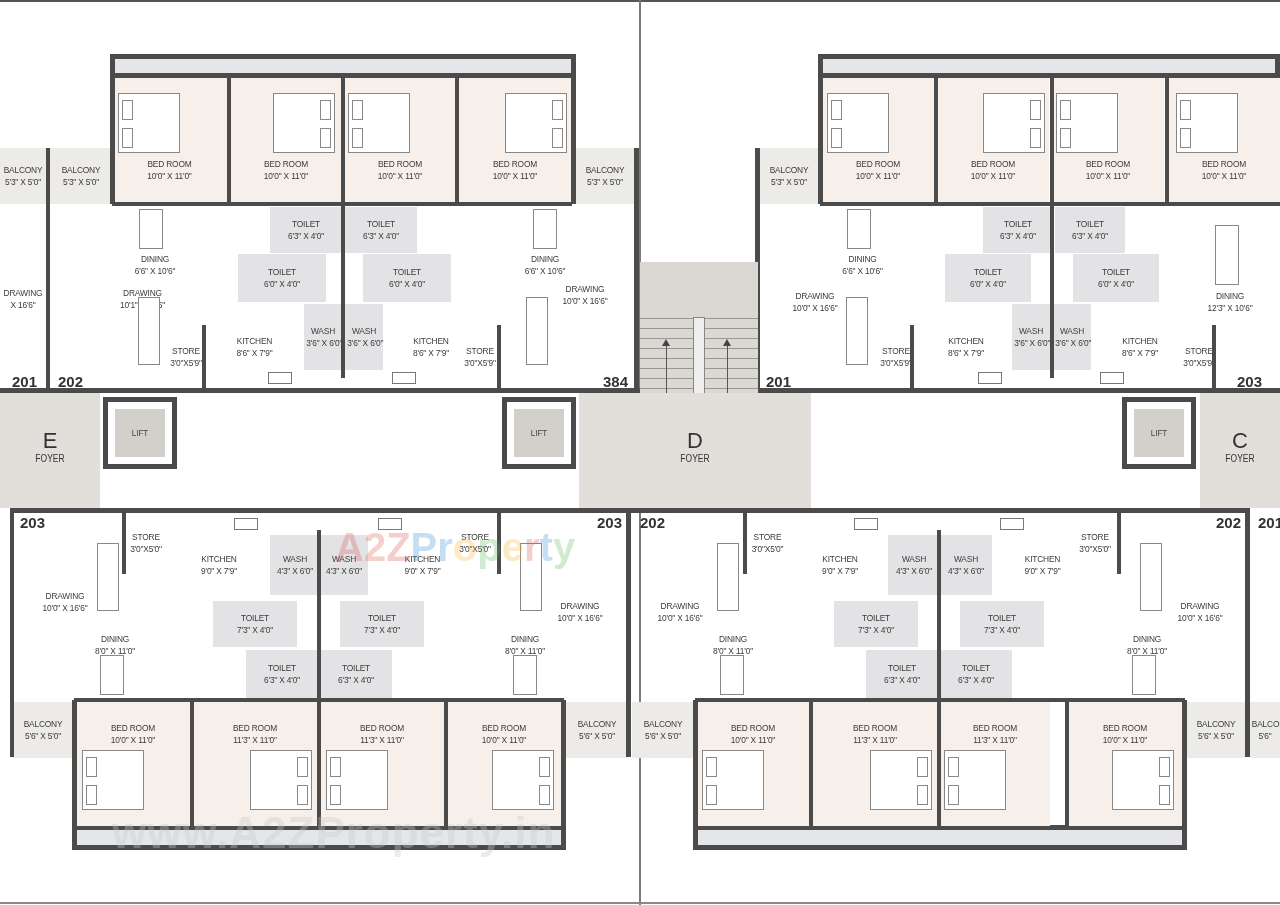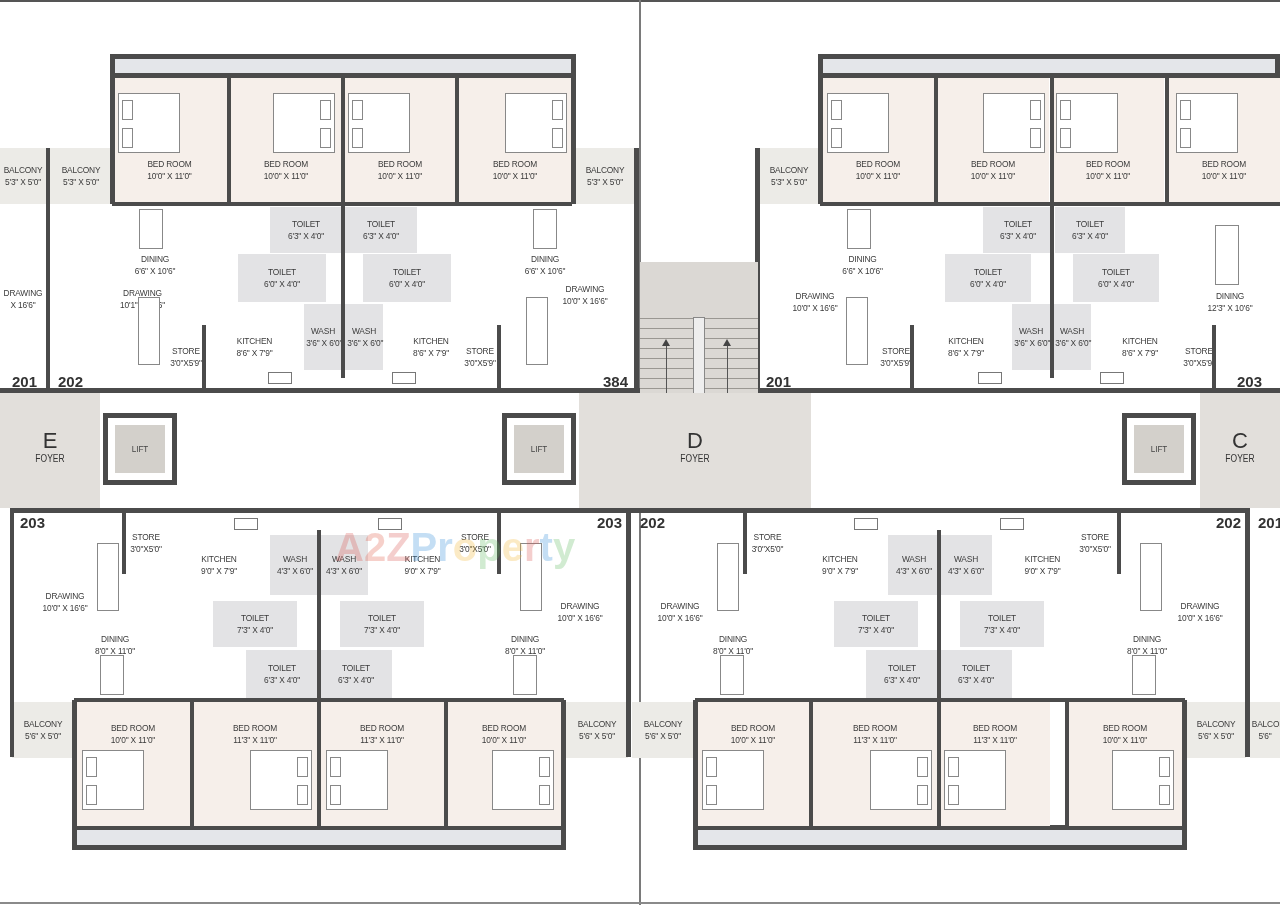--- a/index.html
+++ b/index.html
@@ -5,21 +5,21 @@
   html, body { margin:0; padding:0; }
   body { width:1280px; height:905px; position:relative; overflow:hidden; background:#ffffff;
          font-family:"Liberation Sans", sans-serif; color:#3a3a3a; }
   #plan { position:absolute; left:0; top:0; width:1280px; height:905px; }
   .frame-line { position:absolute; background:#555; }
   .room { position:absolute; box-sizing:border-box; background:#f6efea; }
   .room.balcony { background:#ecebe7; }
   .room.toilet, .room.wash { background:#e3e3e5; }
   .room.foyer { background:#e2dfdb; }
   .room.stair { background:#dbd8d4; }
-  .room.lift { background:#ffffff; border:5px solid #4a4a4a;margin-top:16px; }
+  .room.lift { background:#ffffff; border:5px solid #4a4a4a; }
   .room.lift .car { position:absolute; left:7px; top:7px; right:7px; bottom:7px; background:#d3d0cb; }
   .room.corridor { background:#ffffff; }
   .room.window { background:#e4e6ea; }
   .lbl { position:absolute; left:0; right:0; text-align:center; font-size:9.5px; line-height:12px;
          letter-spacing:-0.2px; transform:scaleX(0.88); color:#3b3b3b; white-space:nowrap; }
   .lbl .nm, .lbl .dim { display:block; }
   .wall { position:absolute; background:#4b4b4b; }
   .unit-no { position:absolute; font-size:15px; font-weight:bold; color:#333; }
   .wing-letter { position:absolute; text-align:center; color:#333; }
   .wing-letter .L { font-size:22px; display:block; line-height:24px; }
@@ -687,13 +687,14 @@
       <div class="unit-no" style="left: 766px; top: 373px;">201</div>
       <div class="unit-no" style="left: 1237px; top: 373px;">203</div>
       <div class="unit-no" style="left: 20px; top: 514px;">203</div>
       <div class="unit-no" style="left: 597px; top: 514px;">203</div>
       <div class="unit-no" style="left: 640px; top: 514px;">202</div>
       <div class="unit-no" style="left: 1216px; top: 514px;">202</div>
       <div class="unit-no" style="left: 1258px; top: 514px;">201</div>
     </div>
 
   <div class="brand" id="brand" style="left:335px;top:525px;"><span style="color: rgb(217, 83, 79);">A</span><span style="color: rgb(224, 90, 70);">2</span><span style="color: rgb(217, 83, 79);">Z</span><span style="color: rgb(46, 139, 216);">P</span><span style="color: rgb(46, 139, 216);">r</span><span style="color: rgb(242, 182, 50);">o</span><span style="color: rgb(92, 184, 92);">p</span><span style="color: rgb(242, 182, 50);">e</span><span style="color: rgb(217, 83, 79);">r</span><span style="color: rgb(46, 139, 216);">t</span><span style="color: rgb(92, 184, 92);">y</span></div>
+  <div class="watermark" style="left:112px;top:808px;">www.A2ZProperty.in</div>
 </div>
 
 </body></html>

